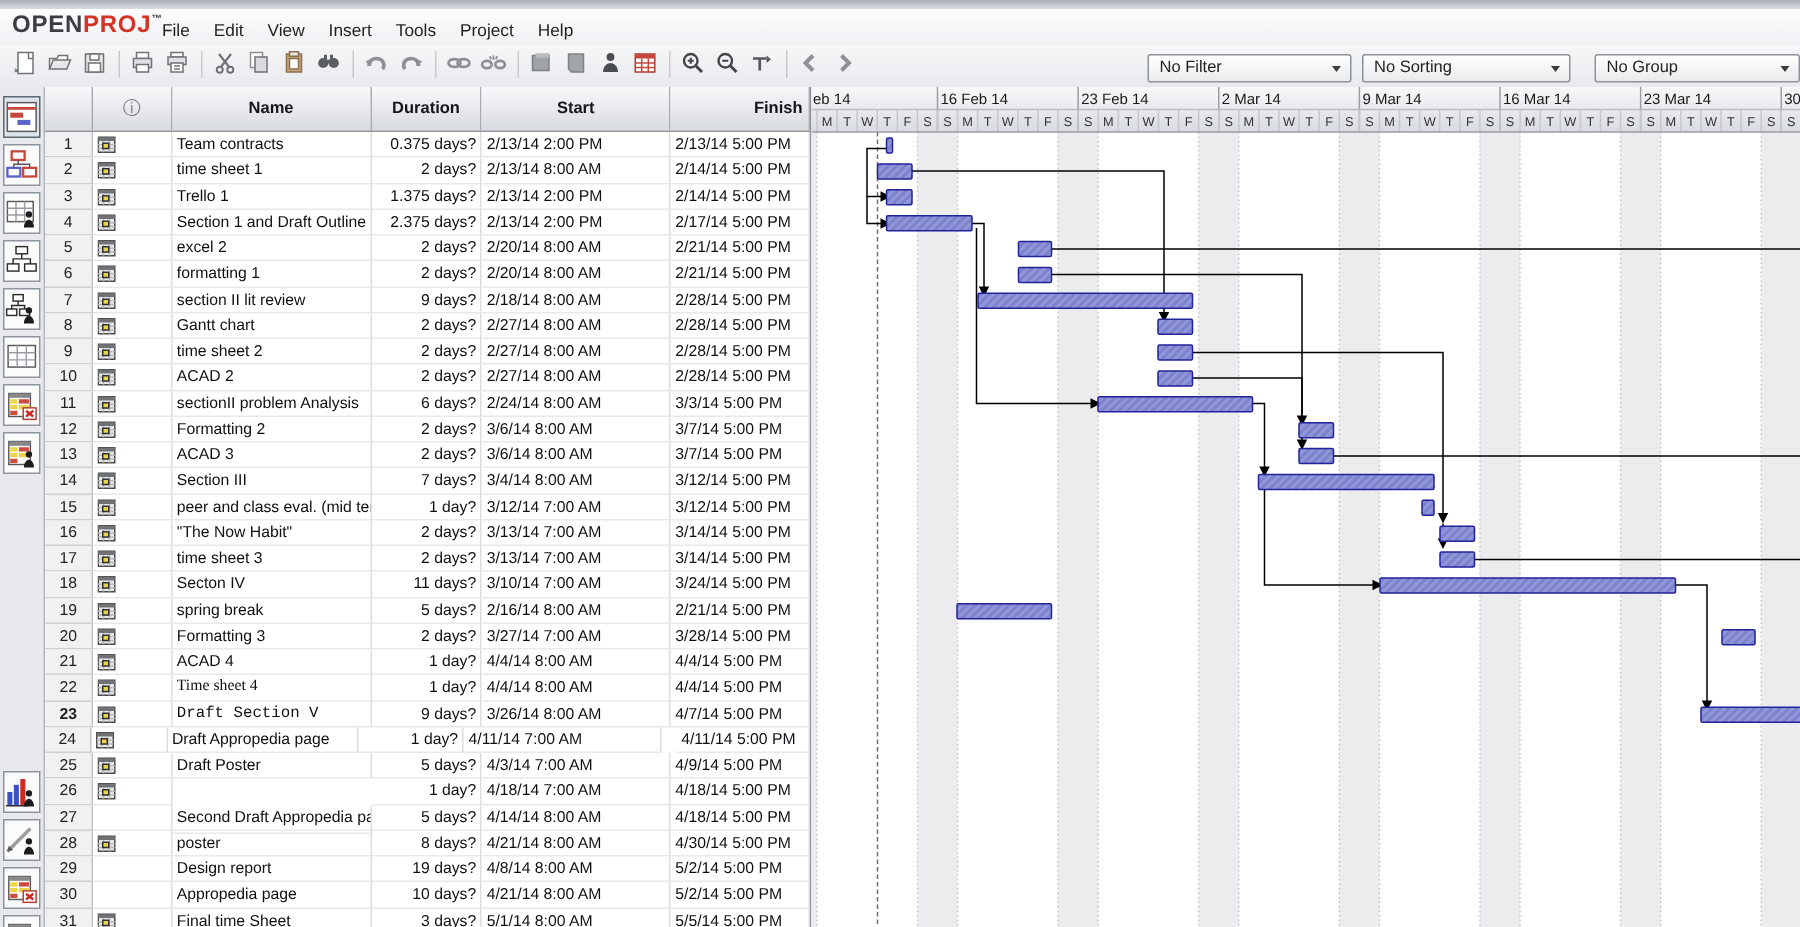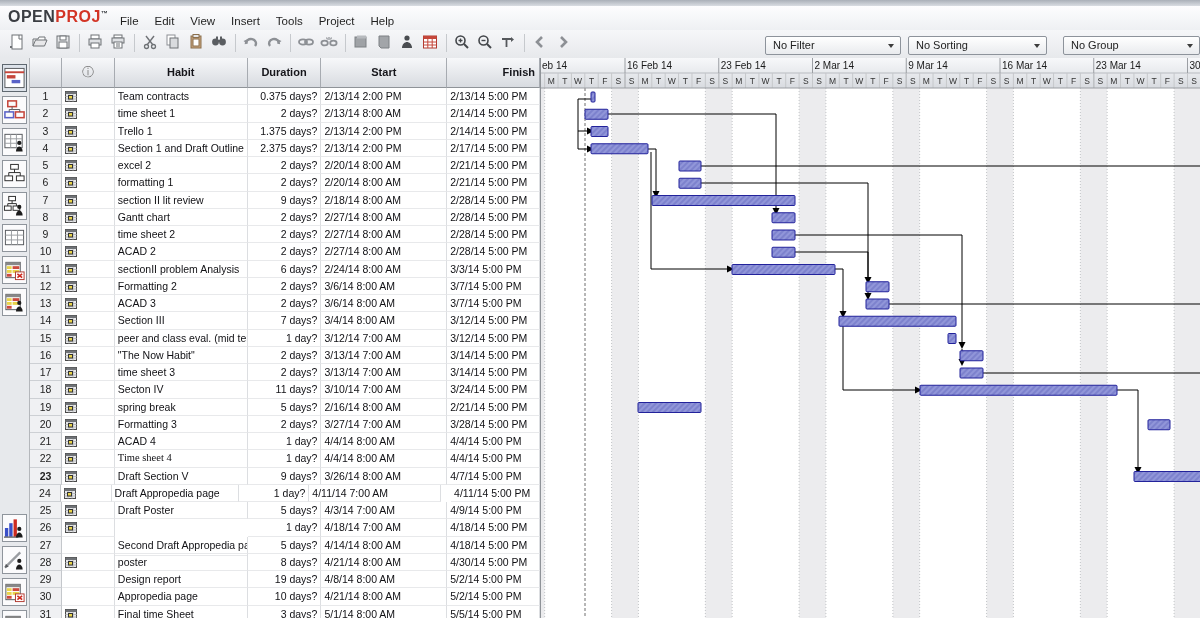--- a/index.html
+++ b/index.html
@@ -5,21 +5,21 @@
   html,body{margin:0;padding:0;background:#9a9a9a;}
   .app{position:relative;width:1200px;height:618px;overflow:hidden;background:#fff;
        font-family:"Liberation Sans",sans-serif;-webkit-font-smoothing:antialiased;}
   .topstrip{position:absolute;left:0;top:0;width:1200px;height:6px;
        background:linear-gradient(#aab0b8,#d9dde2);}
   .menubar{position:absolute;left:0;top:6px;width:1200px;height:24px;
        background:linear-gradient(#fdfdfe,#eef0f3);border-bottom:1px solid #d9dce0;}
   .logo{position:absolute;left:8px;top:2px;font-size:16px;font-weight:bold;letter-spacing:.5px;}
   .logo .open{color:#3a3d42}.logo .proj{color:#d33425}
   .logo sup{font-size:7px;color:#3a3d42;font-weight:bold}
-  .menus{position:absolute;left:120px;top:5px;}
+  .menus{position:absolute;left:108px;top:5px;}
   .menu-item{display:inline-block;margin-right:16px;font-size:11.5px;color:#1f1f1f;}
   .toolbar{position:absolute;left:0;top:30px;width:1200px;height:28px;
        background:linear-gradient(#f6f7f9,#e7e9ec);border-bottom:1px solid #c3c6ca;}
   .tbtn{position:absolute;top:3px;width:20px;height:20px;}
   .tsep{position:absolute;top:4px;width:1px;height:18px;background:#c6c9cd;}
   .dd{position:absolute;top:6px;height:19px;box-sizing:border-box;border:1px solid #8d939b;border-radius:2px;
       background:linear-gradient(#ffffff,#e9ebee);font-size:11px;color:#222;line-height:17px;padding-left:7px;}
   .dd .arr{position:absolute;right:6px;top:7px;width:0;height:0;
       border-left:3.5px solid transparent;border-right:3.5px solid transparent;border-top:4px solid #3c3c3c;}
   .sidebar{position:absolute;left:0;top:58px;width:30px;height:560px;background:#e7e9ec;
@@ -276,21 +276,21 @@
             <rect x="4" y="16" width="5" height="3" fill="#cc4a3e"></rect>
             <circle cx="17" cy="13" r="2.2" fill="#1c1c1c"></circle>
             <path d="M13.5 22c0-3.5 2.2-5.3 3.5-5.3s3.5 1.8 3.5 5.3z" fill="#1c1c1c"></path>
           </svg></span></div>
     </div>
 
   <div class="tablewrap" id="tablewrap">
       <div class="thead">
         <div class="th" style="width: 32px;"></div>
         <div class="th" style="width: 53px; color: rgb(119, 119, 119); font-weight: normal; font-size: 12px;">ⓘ</div>
-        <div class="th" style="width: 133px;">Habit</div>
+        <div class="th" style="width: 133px;">Name</div>
         <div class="th" style="width: 74px;">Duration</div>
         <div class="th" style="width: 126px;">Start</div>
         <div class="th" style="width: 93px; text-align: right; padding-right: 4px; box-sizing: border-box;">Finish</div>
       </div>
       <div class="trow">
         <div class="td num" style="width: 32px;">1</div>
         <div class="td" style="width: 53px;"><span><svg width="13" height="13" viewBox="0 0 13 13" style="margin-top:2px">
               <rect x="0.5" y="1.5" width="11" height="10" fill="#e7e8ea" stroke="#4a4a4a"></rect>
               <rect x="0.5" y="1.5" width="11" height="2.5" fill="#6f7276"></rect>
               <g stroke="#b7b9bc">
@@ -690,21 +690,21 @@
               <rect x="0.5" y="1.5" width="11" height="10" fill="#e7e8ea" stroke="#4a4a4a"></rect>
               <rect x="0.5" y="1.5" width="11" height="2.5" fill="#6f7276"></rect>
               <g stroke="#b7b9bc">
                 <line x1="4" y1="4" x2="4" y2="11.5"></line>
                 <line x1="8" y1="4" x2="8" y2="11.5"></line>
                 <line x1="0.5" y1="6.5" x2="11.5" y2="6.5"></line>
                 <line x1="0.5" y1="9" x2="11.5" y2="9"></line>
               </g>
               <rect x="3.5" y="5.5" width="4" height="3.5" fill="#e9d44a" stroke="#333"></rect>
             </svg></span></div>
-        <div class="td" style="width: 133px;">Draft Section V</div>
+        <div class="td" style="width: 133px; font-family: Liberation Mono, monospace;">Draft Section V</div>
         <div class="td right" style="width: 74px;">9 days?</div>
         <div class="td" style="width: 126px;">3/26/14 8:00 AM</div>
         <div class="td" style="width: 93px;">4/7/14 5:00 PM</div>
       </div>
       <div class="trow">
         <div class="td num" style="width: 32px;">24</div>
         <div class="td" style="width: 53px;"><span><svg width="13" height="13" viewBox="0 0 13 13" style="margin-top:2px">
               <rect x="0.5" y="1.5" width="11" height="10" fill="#e7e8ea" stroke="#4a4a4a"></rect>
               <rect x="0.5" y="1.5" width="11" height="2.5" fill="#6f7276"></rect>
               <g stroke="#b7b9bc">

